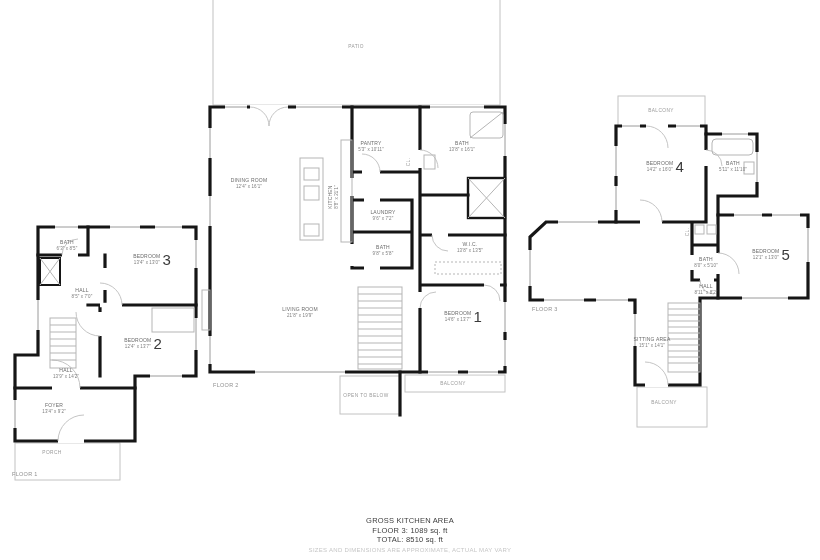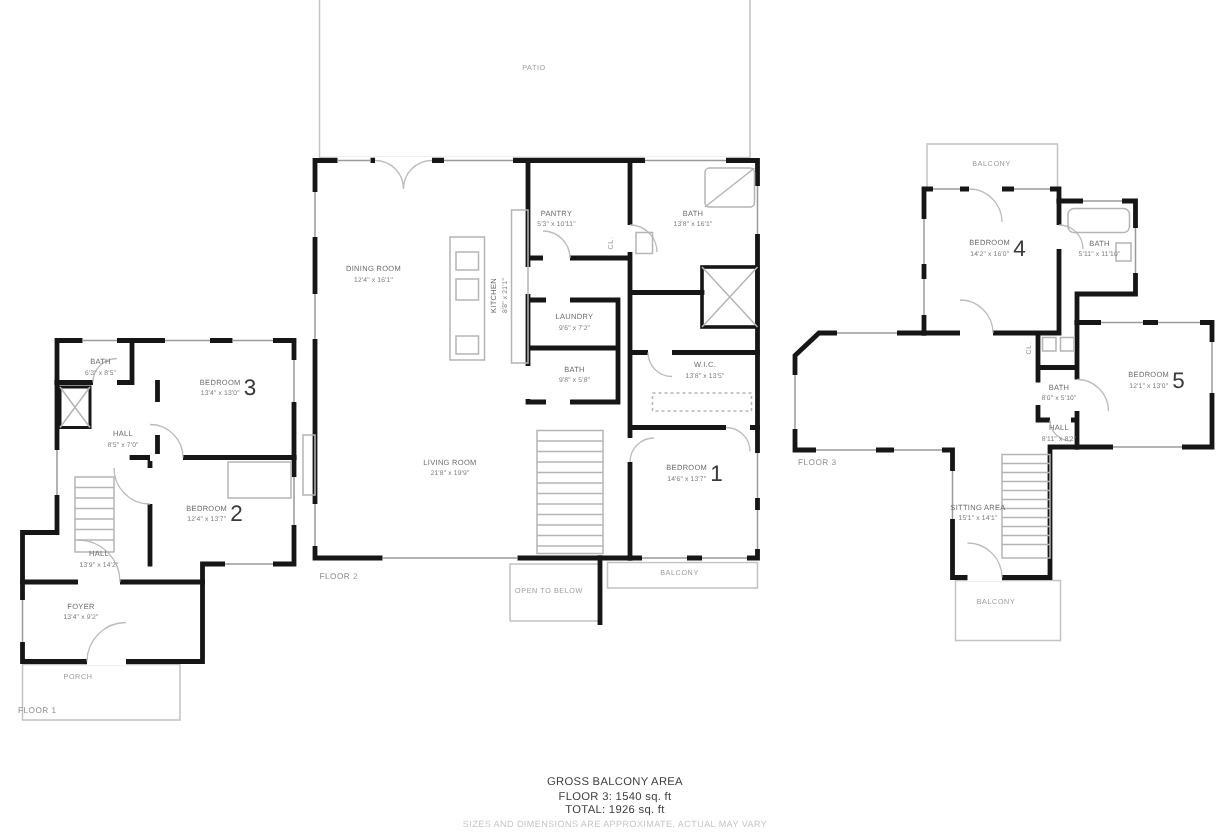--- a/index.html
+++ b/index.html
@@ -236,19 +236,19 @@
   <span class="dm">8'11" x 8'2"</span>
 </div>
 <div class="lbl" style="left:652px;top:342px">
   <span class="nm">SITTING AREA</span>
   <span class="dm">15'1" x 14'1"</span>
 </div>
 <div class="area-lbl" style="left:664px;top:402px">BALCONY</div>
 <div class="floor-tag" style="left:532px;top:306px">FLOOR 3</div>
 
 <div class="footer">
-  <div>GROSS BALCONY AREA</div>
-  <div>FLOOR 3: 1540 sq. ft</div>
-  <div>TOTAL: 1926 sq. ft</div>
+  <div>GROSS KITCHEN AREA</div>
+  <div>FLOOR 3: 1089 sq. ft</div>
+  <div>TOTAL: 8510 sq. ft</div>
   <div class="disc">SIZES AND DIMENSIONS ARE APPROXIMATE, ACTUAL MAY VARY</div>
 </div>
 
 </div>
 
 </body></html>

